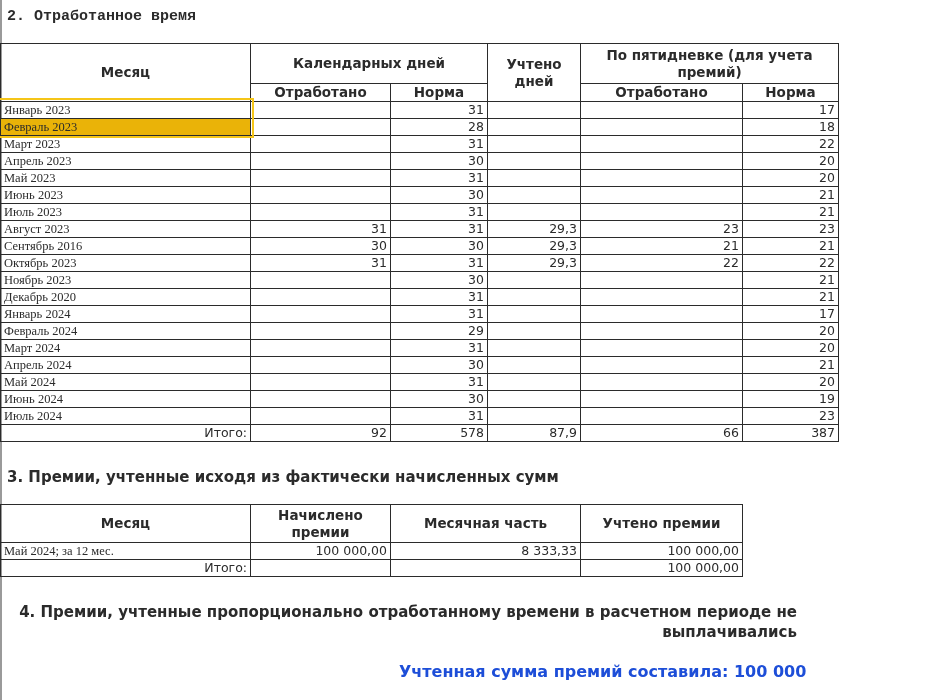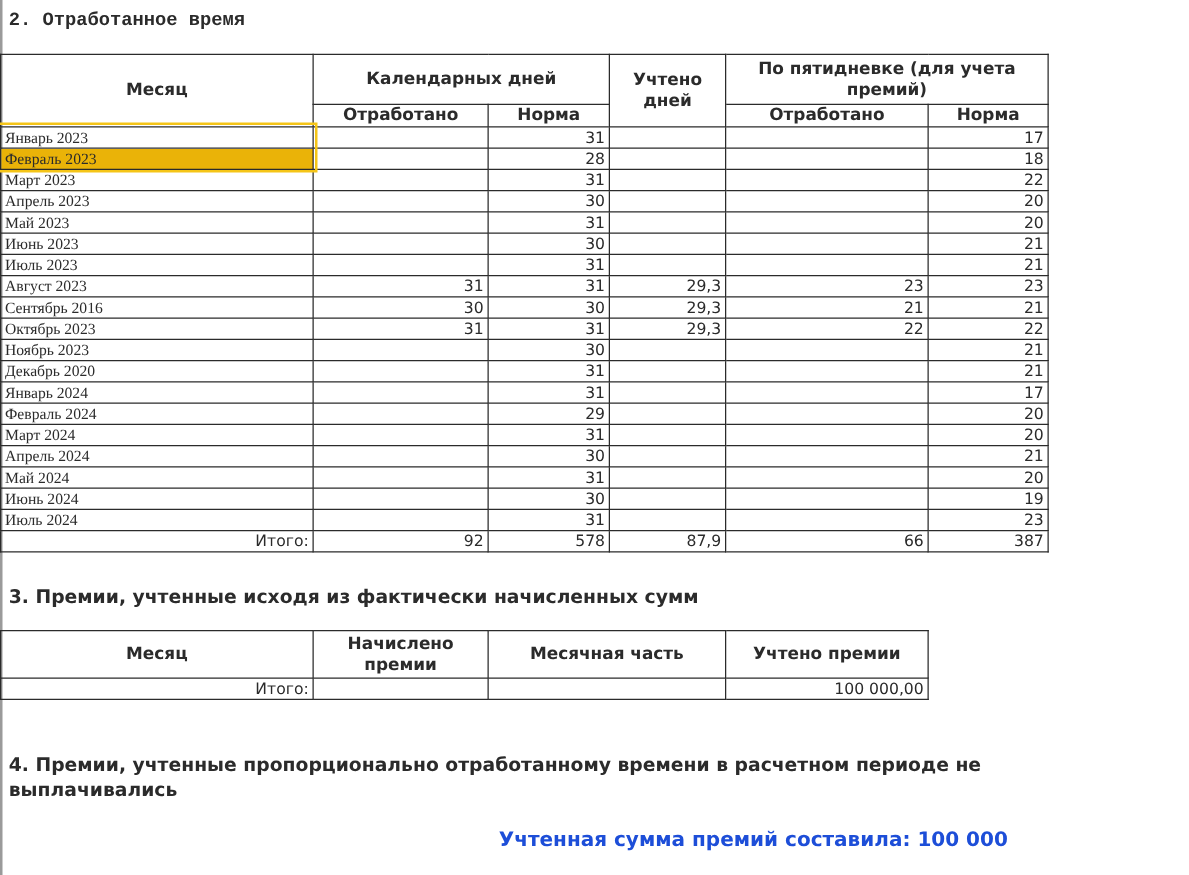--- a/index.html
+++ b/index.html
@@ -274,23 +274,29 @@
   <thead>
     <tr style="height:38px">
       <th>Месяц</th>
       <th>Начислено премии</th>
       <th>Месячная часть</th>
       <th>Учтено премии</th>
     </tr>
   </thead>
   <tbody>
     <tr>
+      <td class="month">Май 2024; за 12 мес.</td>
+      <td class="num">100 000,00</td>
+      <td class="num">8 333,33</td>
+      <td class="num">100 000,00</td>
+    </tr>
+    <tr>
       <td class="total-label">Итого:</td>
       <td class="num"></td>
       <td class="num"></td>
       <td class="num">100 000,00</td>
     </tr>
   </tbody>
 </table>
 
-<h2 style="left:7px; top:602px; width:790px;">4. Премии, учтенные пропорционально отработанному времени в расчетном периоде не выплачивались</h2>
+<h2 style="left:7px; top:602px; width:790px;text-align:right;">4. Премии, учтенные пропорционально отработанному времени в расчетном периоде не выплачивались</h2>
 
 <div class="summary" style="left:399px; top:662px;">Учтенная сумма премий составила: 100 000</div>
 
 </body></html>

